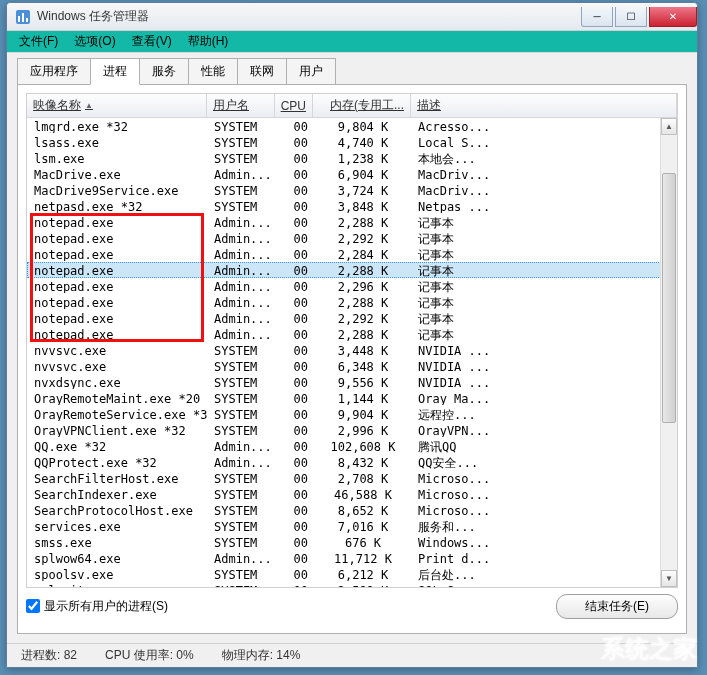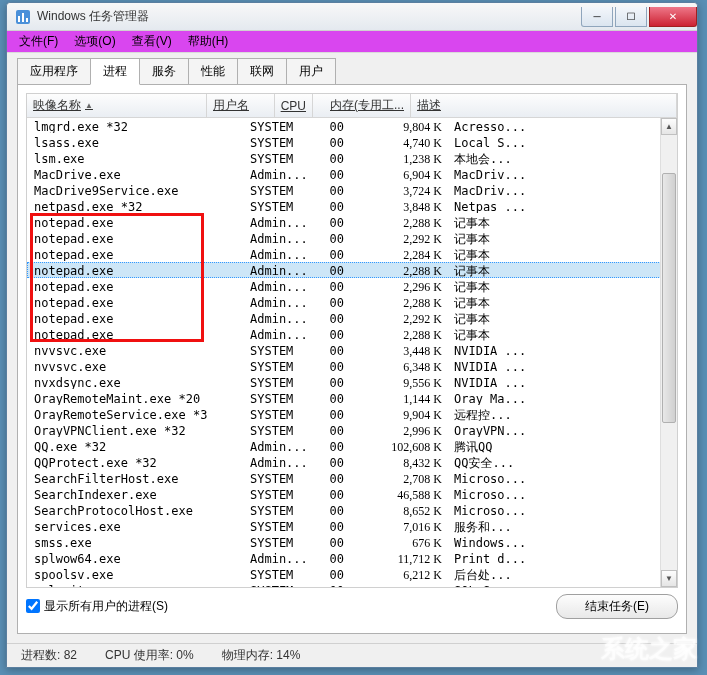--- a/index.html
+++ b/index.html
@@ -4,44 +4,44 @@
 <style>
 * { box-sizing: border-box; margin: 0; padding: 0; }
 body { font-family: "Microsoft YaHei", "SimSun", Tahoma, sans-serif; font-size: 12px; background: #5a8fb5; width: 707px; height: 675px; overflow: hidden; position: relative; }
 .window { position: absolute; top: 2px; left: 6px; width: 692px; height: 666px; background: #f0f0f0; border: 1px solid #5a7fa0; border-radius: 4px 4px 0 0; box-shadow: 0 2px 8px rgba(0,0,0,0.3); }
 .titlebar { height: 28px; background: linear-gradient(#f8f8f8,#e4e9ef); display: flex; align-items: center; padding: 0 0 0 8px; border-radius: 4px 4px 0 0; border-bottom: 1px solid #d0d0d0; }
 .titlebar-icon { width: 16px; height: 16px; margin-right: 6px; }
 .titlebar-text { flex: 1; color: #333; }
 .win-btn { width: 32px; height: 20px; margin-left: 2px; border: 1px solid #8fa5bc; border-top: none; background: linear-gradient(#f3f6fa,#dbe5f0); display: flex; align-items: center; justify-content: center; font-size: 10px; }
 .win-btn.close { width: 48px; background: linear-gradient(#e78,#c23); color: #fff; border-radius: 0 0 3px 0; border-color: #a02020; }
 .win-btn.min { border-radius: 0 0 0 3px; }
-.menubar { height: 22px; background: #d946ef; display: flex; align-items: center; padding: 0 4px; border-bottom: 1px solid #dadada; }
+.menubar { height: 22px; background: #14b8a6; display: flex; align-items: center; padding: 0 4px; border-bottom: 1px solid #dadada; }
 .menu-item { padding: 3px 8px; cursor: default; }
 .tabs { display: flex; padding: 4px 10px 0 10px; background: #f0f0f0; }
 .tab { padding: 4px 12px; border: 1px solid #b0b0b0; border-bottom: none; background: #f4f4f4; margin-right: -1px; font-size: 12px; cursor: default; position: relative; top: 1px; text-align: center; }
 .tab.active { background: #fff; border-bottom: 1px solid #fff; z-index: 2; }
 .content { margin: 0 10px; background: #fff; border: 1px solid #b0b0b0; height: 550px; padding: 8px; position: relative; }
 .table-wrap { border: 1px solid #d0d0d0; height: 495px; overflow: hidden; position: relative; }
 .table-header { display: flex; background: linear-gradient(#fdfdfd,#eaeef3); border-bottom: 1px solid #d6d6d6; height: 24px; }
 .th { padding: 4px 6px; border-right: 1px solid #d6d6d6; font-size: 12px; color: #333; display: flex; align-items: center; text-decoration: underline; }
 .th-sort { font-size: 8px; margin-left: 4px; color: #666; }
 .col-name { width: 180px; }
 .col-user { width: 68px; }
 .col-cpu { width: 38px; text-align: right; justify-content: flex-end; }
 .col-mem { width: 98px; text-align: right; justify-content: flex-end; }
 .col-desc { flex: 1; }
 .table-body { overflow-y: auto; height: 470px; font-family: "SimSun", monospace; font-size: 12px; }
 .row { display: flex; height: 16px; line-height: 16px; }
 .row.selected { background: #cde6f7; border: 1px dotted #3399ff; }
 .row:not(.selected) { border: 1px solid transparent; }
 .td { padding: 0 6px; overflow: hidden; white-space: nowrap; }
 .td.col-name { width: 180px; }
-.td.col-user { width: 68px; margin-left: 36px; }
+.td.col-user { width: 68px; }
 .td.col-cpu { width: 38px; text-align: right; }
-.td.col-mem { width: 98px; text-align: right; font-family: Liberation Serif, serif; }
+.td.col-mem { width: 98px; text-align: center; }
 .td.col-desc { flex: 1; }
 .highlight-box { position: absolute; border: 3px solid #f01010; pointer-events: none; }
 .bottom-row { display: flex; align-items: center; margin-top: 6px; height: 24px; }
 .checkbox-wrap { display: flex; align-items: center; gap: 4px; flex: 1; }
 .checkbox-wrap input { width: 14px; height: 14px; }
 .end-btn { padding: 3px 28px; border: 1px solid #a0a0a0; background: linear-gradient(#fdfdfd,#e8e8e8); border-radius: 11px; font-size: 12px; }
 .statusbar { position: absolute; bottom: 0; left: 0; right: 0; height: 24px; background: #f0f0f0; border-top: 1px solid #d0d0d0; display: flex; align-items: center; padding: 0 14px; gap: 28px; color: #333; }
 .scrollbar { position: absolute; right: 0; top: 24px; bottom: 0; width: 17px; background: #f0f0f0; border-left: 1px solid #dedede; }
 .scroll-btn { height: 17px; background: linear-gradient(#fdfdfd,#e5e5e5); border: 1px solid #c0c0c0; display: flex; align-items: center; justify-content: center; font-size: 8px; color: #555; }
 .scroll-thumb { position: absolute; top: 55px; left: 1px; right: 1px; height: 250px; background: linear-gradient(90deg,#e8e8e8,#d0d0d0); border: 1px solid #b0b0b0; border-radius: 2px; }

